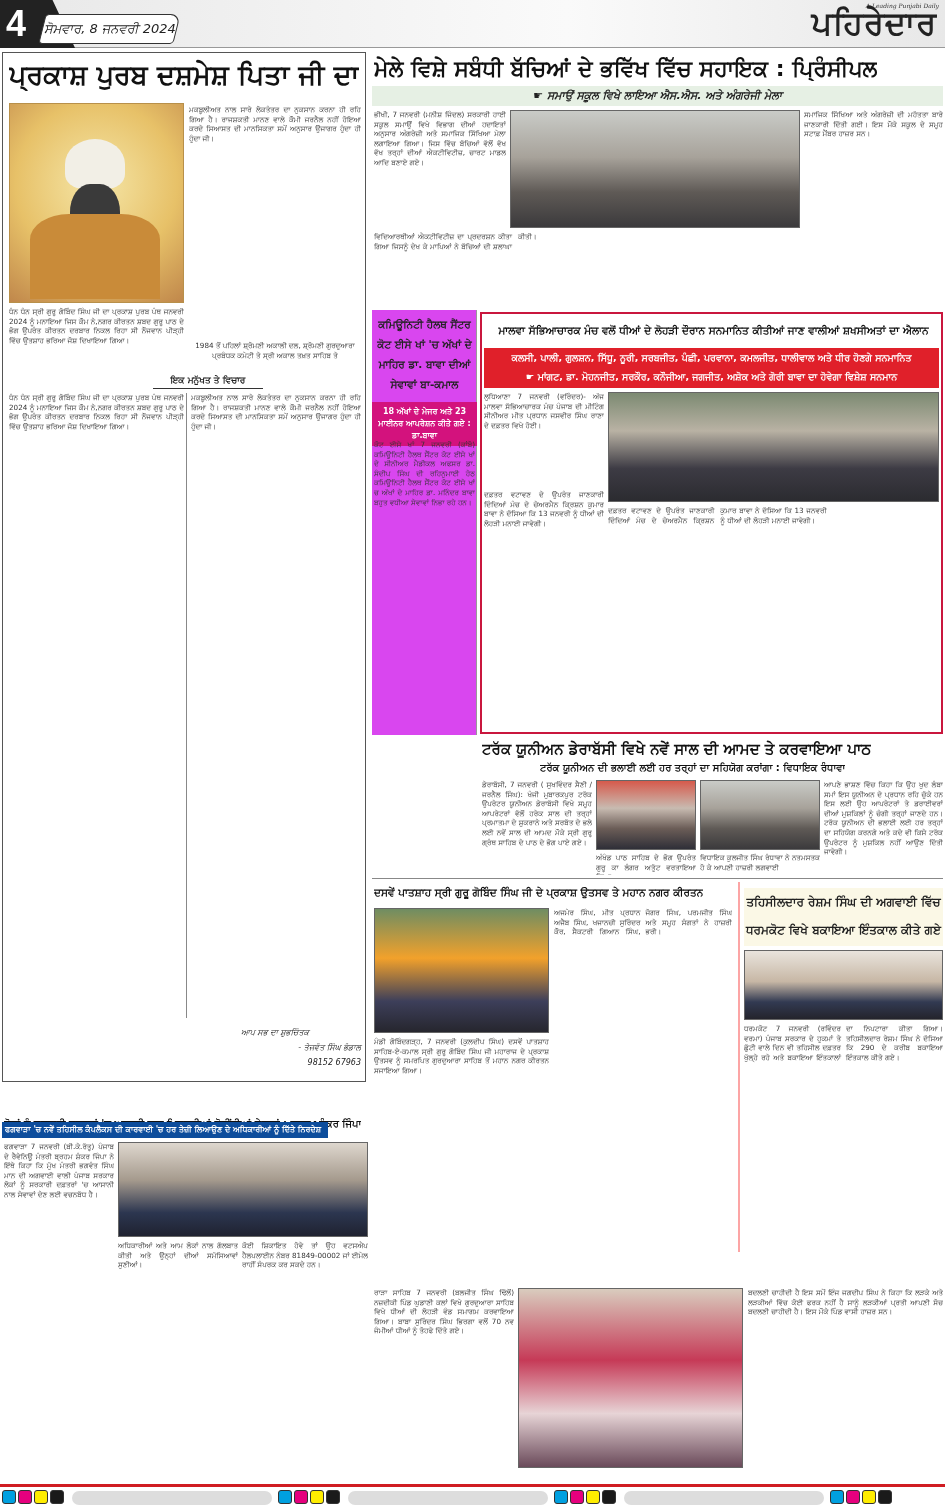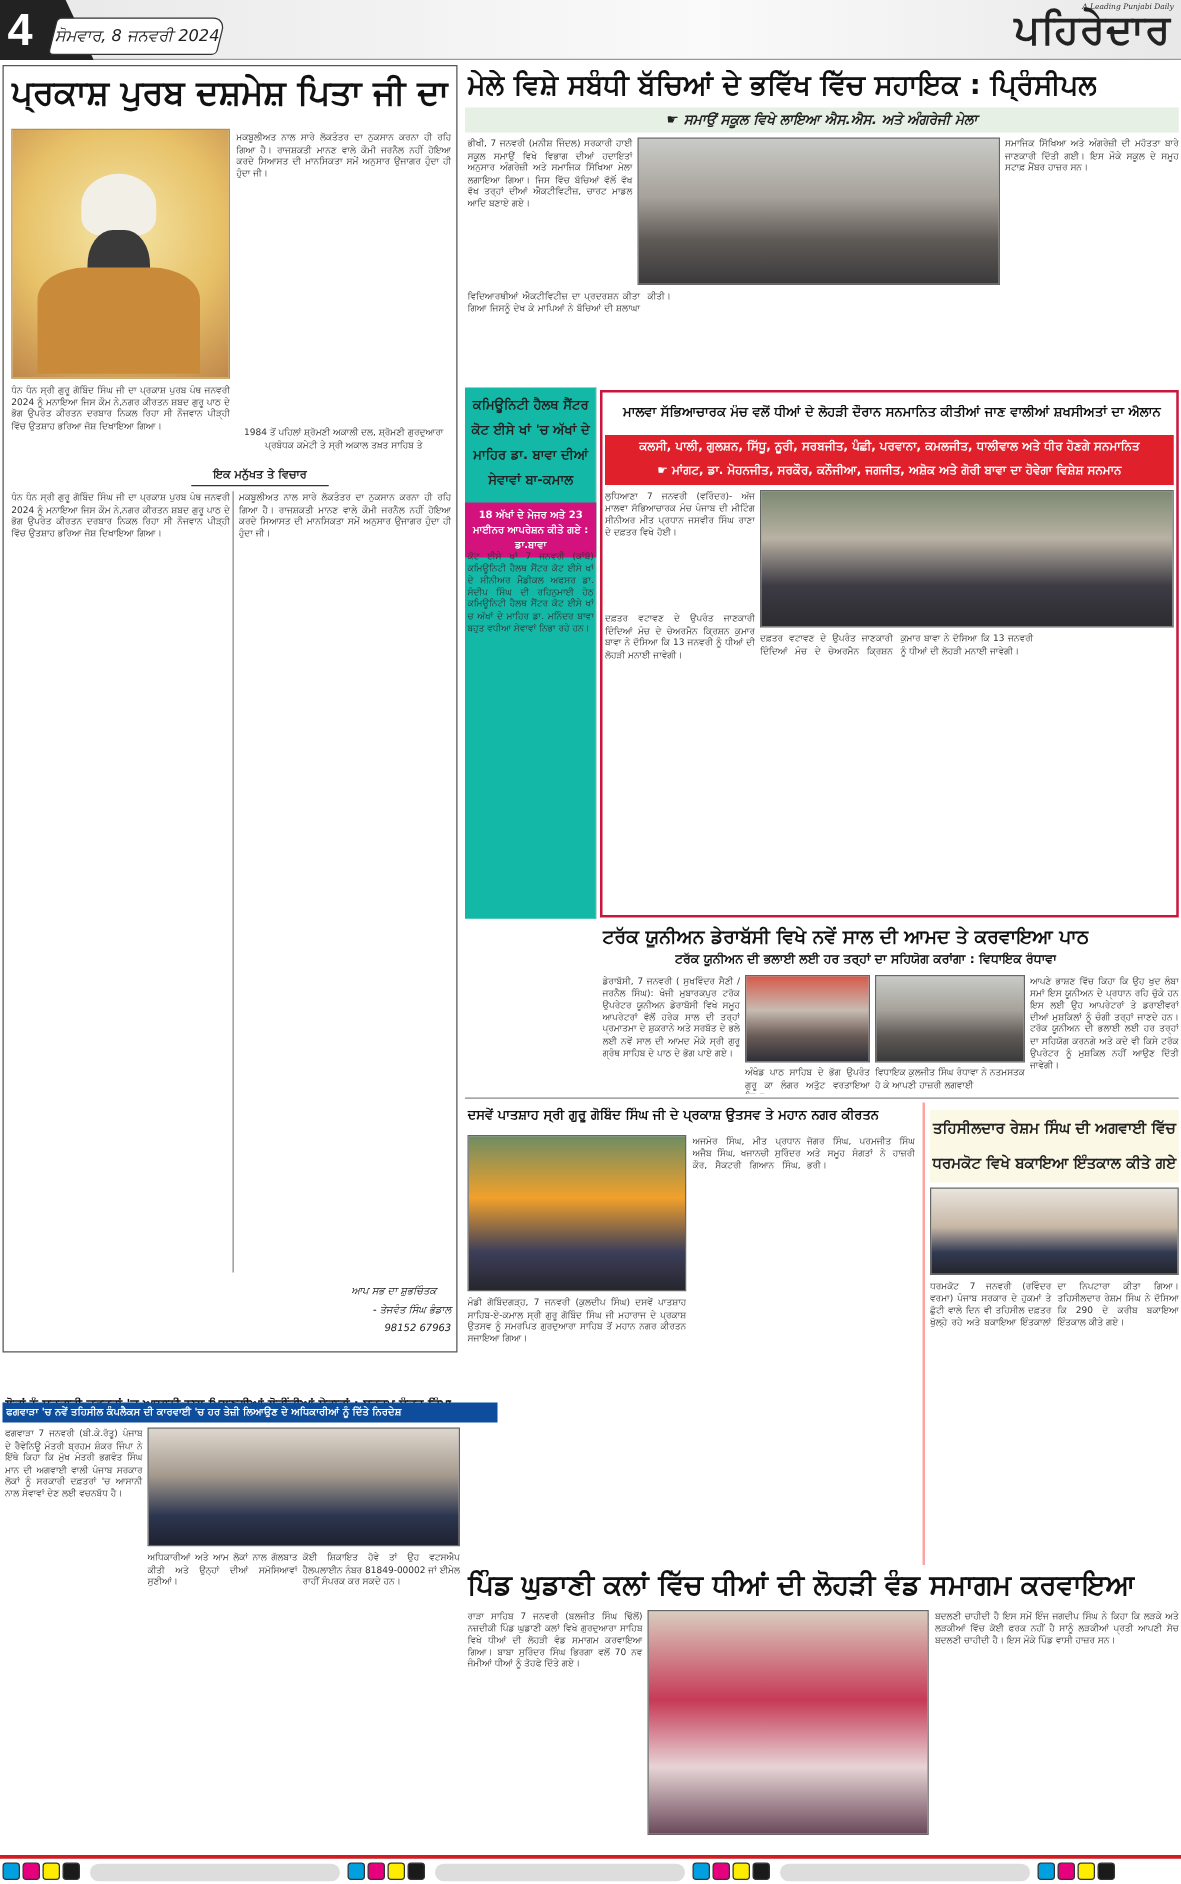--- a/index.html
+++ b/index.html
@@ -45,37 +45,37 @@
     <div style="position:absolute;left:60px;top:80px;width:50px;height:70px;background:#3a3a3a;border-radius:40% 40% 10% 10%;"></div>
     <div style="position:absolute;left:20px;top:110px;width:130px;height:85px;background:#c98b39;border-radius:30% 30% 0 0;"></div>
   </div>
   <div class="abs col-text" style="left:186px;top:52px;width:172px;height:230px;">ਮਕਬੂਲੀਅਤ ਨਾਲ ਸਾਰੇ ਲੋਕਤੰਤਰ ਦਾ ਨੁਕਸਾਨ ਕਰਨਾ ਹੀ ਰਹਿ ਗਿਆ ਹੈ। ਰਾਜਸ਼ਕਤੀ ਮਾਨਣ ਵਾਲੇ ਕੌਮੀ ਜਰਨੈਲ ਨਹੀਂ ਹੋਇਆ ਕਰਦੇ ਸਿਆਸਤ ਦੀ ਮਾਨਸਿਕਤਾ ਸਮੇਂ ਅਨੁਸਾਰ ਉਜਾਗਰ ਹੁੰਦਾ ਹੀ ਹੁੰਦਾ ਜੀ।</div>
   <div class="abs col-text" style="left:6px;top:254px;width:175px;height:60px;">ਧੰਨ ਧੰਨ ਸ੍ਰੀ ਗੁਰੂ ਗੋਬਿੰਦ ਸਿੰਘ ਜੀ ਦਾ ਪ੍ਰਕਾਸ਼ ਪੁਰਬ ਪੰਥ ਜਨਵਰੀ 2024 ਨੂੰ ਮਨਾਇਆ ਜਿਸ ਕੌਮ ਨੇ,ਨਗਰ ਕੀਰਤਨ ਸ਼ਬਦ ਗੁਰੂ ਪਾਠ ਦੇ ਭੋਗ ਉਪਰੰਤ ਕੀਰਤਨ ਦਰਬਾਰ ਨਿਕਲ ਰਿਹਾ ਸੀ ਨੌਜਵਾਨ ਪੀੜ੍ਹੀ ਵਿੱਚ ਉਤਸ਼ਾਹ ਭਰਿਆ ਜੋਸ਼ ਦਿਖਾਇਆ ਗਿਆ।</div>
   <div class="abs col-text" style="left:186px;top:288px;width:172px;height:30px;text-align:center;">1984 ਤੋਂ ਪਹਿਲਾਂ ਸ਼੍ਰੋਮਣੀ ਅਕਾਲੀ ਦਲ, ਸ਼੍ਰੋਮਣੀ ਗੁਰਦੁਆਰਾ ਪ੍ਰਬੰਧਕ ਕਮੇਟੀ ਤੇ ਸ੍ਰੀ ਅਕਾਲ ਤਖ਼ਤ ਸਾਹਿਬ ਤੇ</div>
   <div class="abs" style="left:150px;top:322px;width:110px;height:14px;border-bottom:1px solid #333;font-weight:bold;font-size:9px;text-align:center;">ਇਕ ਮਨੁੱਖਤ ਤੇ ਵਿਚਾਰ</div>
   <div class="abs col-text" style="left:6px;top:340px;width:175px;height:625px;">ਧੰਨ ਧੰਨ ਸ੍ਰੀ ਗੁਰੂ ਗੋਬਿੰਦ ਸਿੰਘ ਜੀ ਦਾ ਪ੍ਰਕਾਸ਼ ਪੁਰਬ ਪੰਥ ਜਨਵਰੀ 2024 ਨੂੰ ਮਨਾਇਆ ਜਿਸ ਕੌਮ ਨੇ,ਨਗਰ ਕੀਰਤਨ ਸ਼ਬਦ ਗੁਰੂ ਪਾਠ ਦੇ ਭੋਗ ਉਪਰੰਤ ਕੀਰਤਨ ਦਰਬਾਰ ਨਿਕਲ ਰਿਹਾ ਸੀ ਨੌਜਵਾਨ ਪੀੜ੍ਹੀ ਵਿੱਚ ਉਤਸ਼ਾਹ ਭਰਿਆ ਜੋਸ਼ ਦਿਖਾਇਆ ਗਿਆ।</div>
   <div class="abs divider-v" style="left:183px;top:340px;height:625px;"></div>
   <div class="abs col-text" style="left:188px;top:340px;width:170px;height:625px;">ਮਕਬੂਲੀਅਤ ਨਾਲ ਸਾਰੇ ਲੋਕਤੰਤਰ ਦਾ ਨੁਕਸਾਨ ਕਰਨਾ ਹੀ ਰਹਿ ਗਿਆ ਹੈ। ਰਾਜਸ਼ਕਤੀ ਮਾਨਣ ਵਾਲੇ ਕੌਮੀ ਜਰਨੈਲ ਨਹੀਂ ਹੋਇਆ ਕਰਦੇ ਸਿਆਸਤ ਦੀ ਮਾਨਸਿਕਤਾ ਸਮੇਂ ਅਨੁਸਾਰ ਉਜਾਗਰ ਹੁੰਦਾ ਹੀ ਹੁੰਦਾ ਜੀ।</div>
-  <div class="abs byline" style="left:174px;top:975px;width:172px;">ਆਪ ਸਭ ਦਾ ਸ਼ੁਭਚਿੰਤਕ</div>
+  <div class="abs byline" style="left:186px;top:975px;width:172px;text-align:center;">ਆਪ ਸਭ ਦਾ ਸ਼ੁਭਚਿੰਤਕ</div>
   <div class="abs byline" style="left:186px;top:990px;width:172px;">- ਤੇਜਵੰਤ ਸਿੰਘ ਭੰਡਾਲ</div>
   <div class="abs byline" style="left:186px;top:1005px;width:172px;">98152 67963</div>
 </div>
 
 <div class="abs" style="left:372px;top:52px;width:571px;height:255px;">
   <div class="abs headline" style="left:2px;top:4px;font-size:22px;">ਮੇਲੇ ਵਿਸ਼ੇ ਸਬੰਧੀ ਬੱਚਿਆਂ ਦੇ ਭਵਿੱਖ ਵਿੱਚ ਸਹਾਇਕ : ਪ੍ਰਿੰਸੀਪਲ</div>
   <div class="abs" style="left:0;top:34px;width:571px;height:20px;background:#e6f0e4;text-align:center;font-style:italic;font-weight:bold;font-size:11px;line-height:20px;">
     <span>☛ </span><span>ਸਮਾਉਂ ਸਕੂਲ ਵਿਖੇ ਲਾਇਆ ਐਸ.ਐਸ. ਅਤੇ ਅੰਗਰੇਜੀ ਮੇਲਾ</span>
   </div>
   <div class="abs col-text" style="left:2px;top:58px;width:132px;height:95px;">ਭੀਖੀ, 7 ਜਨਵਰੀ (ਮਨੀਸ਼ ਜਿੰਦਲ) ਸਰਕਾਰੀ ਹਾਈ ਸਕੂਲ ਸਮਾਉਂ ਵਿਖੇ ਵਿਭਾਗ ਦੀਆਂ ਹਦਾਇਤਾਂ ਅਨੁਸਾਰ ਅੰਗਰੇਜ਼ੀ ਅਤੇ ਸਮਾਜਿਕ ਸਿੱਖਿਆ ਮੇਲਾ ਲਗਾਇਆ ਗਿਆ। ਜਿਸ ਵਿੱਚ ਬੱਚਿਆਂ ਵੱਲੋਂ ਵੱਖ ਵੱਖ ਤਰ੍ਹਾਂ ਦੀਆਂ ਐਕਟੀਵਿਟੀਜ਼, ਚਾਰਟ ਮਾਡਲ ਆਦਿ ਬਣਾਏ ਗਏ।</div>
   <div class="abs photo" style="left:138px;top:58px;width:290px;height:118px;"></div>
   <div class="abs col-text" style="left:432px;top:58px;width:139px;height:195px;">ਸਮਾਜਿਕ ਸਿੱਖਿਆ ਅਤੇ ਅੰਗਰੇਜ਼ੀ ਦੀ ਮਹੱਤਤਾ ਬਾਰੇ ਜਾਣਕਾਰੀ ਦਿੱਤੀ ਗਈ। ਇਸ ਮੌਕੇ ਸਕੂਲ ਦੇ ਸਮੂਹ ਸਟਾਫ਼ ਮੈਂਬਰ ਹਾਜ਼ਰ ਸਨ।</div>
   <div class="abs col-text" style="left:2px;top:180px;width:426px;height:72px;column-count:3;column-gap:6px;">ਵਿਦਿਆਰਥੀਆਂ ਐਕਟੀਵਿਟੀਜ਼ ਦਾ ਪ੍ਰਦਰਸ਼ਨ ਕੀਤਾ ਗਿਆ ਜਿਸਨੂੰ ਦੇਖ ਕੇ ਮਾਪਿਆਂ ਨੇ ਬੱਚਿਆਂ ਦੀ ਸ਼ਲਾਘਾ ਕੀਤੀ।</div>
 </div>
 
-<div class="abs" style="left:372px;top:310px;width:105px;height:425px;background:#14b8a6;border-right:1px solid #999;">
+<div class="abs" style="left:372px;top:310px;width:105px;height:425px;background:#d946ef;border-right:1px solid #999;">
   <div class="abs" style="left:2px;top:4px;width:101px;font-weight:bold;font-size:10.5px;line-height:20px;text-align:center;">ਕਮਿਊਨਿਟੀ ਹੈਲਥ ਸੈਂਟਰ ਕੋਟ ਈਸੇ ਖਾਂ 'ਚ ਅੱਖਾਂ ਦੇ ਮਾਹਿਰ ਡਾ. ਬਾਵਾ ਦੀਆਂ ਸੇਵਾਵਾਂ ਬਾ-ਕਮਾਲ</div>
   <div class="abs magenta-band" style="left:0;top:92px;width:105px;font-size:8px;line-height:12px;padding:4px 2px;">18 ਅੱਖਾਂ ਦੇ ਮੇਜਰ ਅਤੇ 23 ਮਾਈਨਰ ਆਪਰੇਸ਼ਨ ਕੀਤੇ ਗਏ : ਡਾ.ਬਾਵਾ</div>
   <div class="abs col-text" style="left:2px;top:130px;width:101px;height:290px;">ਕੋਟ ਈਸੇ ਖਾਂ 7 ਜਨਵਰੀ (ਕਾਂਬੋ) ਕਮਿਊਨਿਟੀ ਹੈਲਥ ਸੈਂਟਰ ਕੋਟ ਈਸੇ ਖਾਂ ਦੇ ਸੀਨੀਅਰ ਮੈਡੀਕਲ ਅਫਸਰ ਡਾ. ਸੰਦੀਪ ਸਿੰਘ ਦੀ ਰਹਿਨੁਮਾਈ ਹੇਠ ਕਮਿਊਨਿਟੀ ਹੈਲਥ ਸੈਂਟਰ ਕੋਟ ਈਸੇ ਖਾਂ ਚ ਅੱਖਾਂ ਦੇ ਮਾਹਿਰ ਡਾ. ਮਨਿੰਦਰ ਬਾਵਾ ਬਹੁਤ ਵਧੀਆ ਸੇਵਾਵਾਂ ਨਿਭਾ ਰਹੇ ਹਨ।</div>
 </div>
 
 <div class="abs" style="left:480px;top:312px;width:463px;height:422px;border:2px solid #c9163d;">
   <div class="abs red-band" style="left:2px;top:34px;width:455px;height:40px;font-size:9.5px;line-height:19px;">
     <div>ਕਲਸੀ, ਪਾਲੀ, ਗੁਲਸ਼ਨ, ਸਿੱਧੂ, ਨੂਰੀ, ਸਰਬਜੀਤ, ਪੰਛੀ, ਪਰਵਾਨਾ, ਕਮਲਜੀਤ, ਧਾਲੀਵਾਲ ਅਤੇ ਧੀਰ ਹੋਣਗੇ ਸਨਮਾਨਿਤ</div>
     <div><span>☛ </span><span>ਮਾਂਗਟ, ਡਾ. ਮੋਹਨਜੀਤ, ਸਰਕੌਰ, ਕਨੌਜੀਆ, ਜਗਜੀਤ, ਅਸ਼ੋਕ ਅਤੇ ਗੋਰੀ ਬਾਵਾ ਦਾ ਹੋਵੇਗਾ ਵਿਸ਼ੇਸ਼ ਸਨਮਾਨ</span></div>
   </div>
@@ -107,29 +107,28 @@
 </div>
 
 <div class="abs" style="left:738px;top:882px;width:205px;height:370px;border-left:2px solid #fca5a5;">
   <div class="abs" style="left:4px;top:6px;width:199px;height:58px;background:#fbf8e6;font-weight:bold;font-size:12px;line-height:28px;text-align:center;">ਤਹਿਸੀਲਦਾਰ ਰੇਸ਼ਮ ਸਿੰਘ ਦੀ ਅਗਵਾਈ ਵਿੱਚ ਧਰਮਕੋਟ ਵਿਖੇ ਬਕਾਇਆ ਇੰਤਕਾਲ ਕੀਤੇ ਗਏ</div>
   <div class="abs photo" style="left:4px;top:68px;width:199px;height:70px;background:linear-gradient(180deg,#e9e4dd 0%,#c7b7a5 45%,#323a52 75%,#24242c 100%);"></div>
   <div class="abs col-text" style="left:4px;top:142px;width:199px;height:225px;column-count:2;column-gap:5px;">ਧਰਮਕੋਟ 7 ਜਨਵਰੀ (ਰਵਿੰਦਰ ਵਰਮਾ) ਪੰਜਾਬ ਸਰਕਾਰ ਦੇ ਹੁਕਮਾਂ ਤੇ ਛੁੱਟੀ ਵਾਲੇ ਦਿਨ ਵੀ ਤਹਿਸੀਲ ਦਫ਼ਤਰ ਖੁੱਲ੍ਹੇ ਰਹੇ ਅਤੇ ਬਕਾਇਆ ਇੰਤਕਾਲਾਂ ਦਾ ਨਿਪਟਾਰਾ ਕੀਤਾ ਗਿਆ। ਤਹਿਸੀਲਦਾਰ ਰੇਸ਼ਮ ਸਿੰਘ ਨੇ ਦੱਸਿਆ ਕਿ 290 ਦੇ ਕਰੀਬ ਬਕਾਇਆ ਇੰਤਕਾਲ ਕੀਤੇ ਗਏ।</div>
 </div>
 
 <div class="abs" style="left:2px;top:1086px;width:366px;height:385px;">
   <div class="abs headline" style="left:2px;top:0;font-size:10px;margin-top:32px;">ਲੋਕਾਂ ਨੂੰ ਸਰਕਾਰੀ ਦਫ਼ਤਰਾਂ 'ਚ ਆਸਾਨੀ ਨਾਲ ਮਿਲਣਗੀਆਂ ਲੋੜੀਂਦੀਆਂ ਸੇਵਾਵਾਂ : ਬ੍ਰਹਮ ਸ਼ੰਕਰ ਜਿੰਪਾ</div>
-  <div class="abs blue-band" style="left:0;top:36px;width:396px;height:16px;font-size:8px;line-height:16px;">ਫਗਵਾੜਾ 'ਚ ਨਵੇਂ ਤਹਿਸੀਲ ਕੰਪਲੈਕਸ ਦੀ ਕਾਰਵਾਈ 'ਚ ਹਰ ਤੇਜ਼ੀ ਲਿਆਉਣ ਦੇ ਅਧਿਕਾਰੀਆਂ ਨੂੰ ਦਿੱਤੇ ਨਿਰਦੇਸ਼</div>
+  <div class="abs blue-band" style="left:0;top:36px;width:326px;height:16px;font-size:8px;line-height:16px;">ਫਗਵਾੜਾ 'ਚ ਨਵੇਂ ਤਹਿਸੀਲ ਕੰਪਲੈਕਸ ਦੀ ਕਾਰਵਾਈ 'ਚ ਹਰ ਤੇਜ਼ੀ ਲਿਆਉਣ ਦੇ ਅਧਿਕਾਰੀਆਂ ਨੂੰ ਦਿੱਤੇ ਨਿਰਦੇਸ਼</div>
   <div class="abs col-text" style="left:2px;top:56px;width:110px;height:325px;">ਫਗਵਾੜਾ 7 ਜਨਵਰੀ (ਬੀ.ਕੇ.ਰੱਤੂ) ਪੰਜਾਬ ਦੇ ਰੈਵੇਨਿਊ ਮੰਤਰੀ ਬ੍ਰਹਮ ਸ਼ੰਕਰ ਜਿੰਪਾ ਨੇ ਇੱਥੇ ਕਿਹਾ ਕਿ ਮੁੱਖ ਮੰਤਰੀ ਭਗਵੰਤ ਸਿੰਘ ਮਾਨ ਦੀ ਅਗਵਾਈ ਵਾਲੀ ਪੰਜਾਬ ਸਰਕਾਰ ਲੋਕਾਂ ਨੂੰ ਸਰਕਾਰੀ ਦਫ਼ਤਰਾਂ 'ਚ ਆਸਾਨੀ ਨਾਲ ਸੇਵਾਵਾਂ ਦੇਣ ਲਈ ਵਚਨਬੱਧ ਹੈ।</div>
   <div class="abs photo" style="left:116px;top:56px;width:250px;height:95px;background:linear-gradient(180deg,#ded7ce 0%,#a59a8d 40%,#2c3650 75%,#1f2230 100%);"></div>
   <div class="abs col-text" style="left:116px;top:155px;width:120px;height:225px;">ਅਧਿਕਾਰੀਆਂ ਅਤੇ ਆਮ ਲੋਕਾਂ ਨਾਲ ਗੱਲਬਾਤ ਕੀਤੀ ਅਤੇ ਉਨ੍ਹਾਂ ਦੀਆਂ ਸਮੱਸਿਆਵਾਂ ਸੁਣੀਆਂ।</div>
   <div class="abs col-text" style="left:240px;top:155px;width:126px;height:225px;">ਕੋਈ ਸ਼ਿਕਾਇਤ ਹੋਵੇ ਤਾਂ ਉਹ ਵਟਸਐਪ ਹੈਲਪਲਾਈਨ ਨੰਬਰ 81849-00002 ਜਾਂ ਈਮੇਲ ਰਾਹੀਂ ਸੰਪਰਕ ਕਰ ਸਕਦੇ ਹਨ।</div>
 </div>
 
 <div class="abs" style="left:372px;top:1256px;width:571px;height:215px;">
-  <div class="abs headline" style="left:2px;top:0;font-size:22px;">ਪਿੰਡ ਘੁਡਾਣੀ ਕਲਾਂ ਵਿੱਚ ਧੀਆਂ ਦੀ ਲੋਹੜੀ ਵੰਡ ਸਮਾਗਮ ਕਰਵਾਇਆ</div>
   <div class="abs col-text" style="left:2px;top:32px;width:140px;height:180px;">ਰਾੜਾ ਸਾਹਿਬ 7 ਜਨਵਰੀ (ਬਲਜੀਤ ਸਿੰਘ ਢਿੱਲੋਂ) ਨਜ਼ਦੀਕੀ ਪਿੰਡ ਘੁਡਾਣੀ ਕਲਾਂ ਵਿਖੇ ਗੁਰਦੁਆਰਾ ਸਾਹਿਬ ਵਿਖੇ ਧੀਆਂ ਦੀ ਲੋਹੜੀ ਵੰਡ ਸਮਾਗਮ ਕਰਵਾਇਆ ਗਿਆ। ਬਾਬਾ ਸੁਰਿੰਦਰ ਸਿੰਘ ਭਿਰਗਾ ਵਲੋਂ 70 ਨਵ ਜੰਮੀਆਂ ਧੀਆਂ ਨੂੰ ਤੋਹਫੇ ਦਿੱਤੇ ਗਏ।</div>
   <div class="abs photo-warm" style="left:146px;top:32px;width:225px;height:180px;background:linear-gradient(180deg,#d9ccbe 0%,#c63a57 40%,#e7d4d6 70%,#6a4a5a 100%);"></div>
   <div class="abs col-text" style="left:376px;top:32px;width:195px;height:180px;">ਬਦਲਣੀ ਚਾਹੀਦੀ ਹੈ ਇਸ ਸਮੇਂ ਇੰਜ ਜਗਦੀਪ ਸਿੰਘ ਨੇ ਕਿਹਾ ਕਿ ਲੜਕੇ ਅਤੇ ਲੜਕੀਆਂ ਵਿੱਚ ਕੋਈ ਫਰਕ ਨਹੀਂ ਹੈ ਸਾਨੂੰ ਲੜਕੀਆਂ ਪ੍ਰਤੀ ਆਪਣੀ ਸੋਚ ਬਦਲਣੀ ਚਾਹੀਦੀ ਹੈ। ਇਸ ਮੌਕੇ ਪਿੰਡ ਵਾਸੀ ਹਾਜ਼ਰ ਸਨ।</div>
 </div>
 
 <div class="abs" style="left:0;top:1484px;width:945px;height:3px;background:#d01c22;"></div>
 <div class="abs" style="left:0;top:1490px;width:945px;height:16px;display:flex;align-items:center;gap:6px;padding:0 2px;">
   <span><i class="reg" style="background:#00a0e0"></i><i class="reg" style="background:#e6007e"></i><i class="reg" style="background:#ffed00"></i><i class="reg" style="background:#1a1a1a"></i></span>
   <span class="regbar" style="width:200px;"></span>
   <span><i class="reg" style="background:#00a0e0"></i><i class="reg" style="background:#e6007e"></i><i class="reg" style="background:#ffed00"></i><i class="reg" style="background:#1a1a1a"></i></span>

